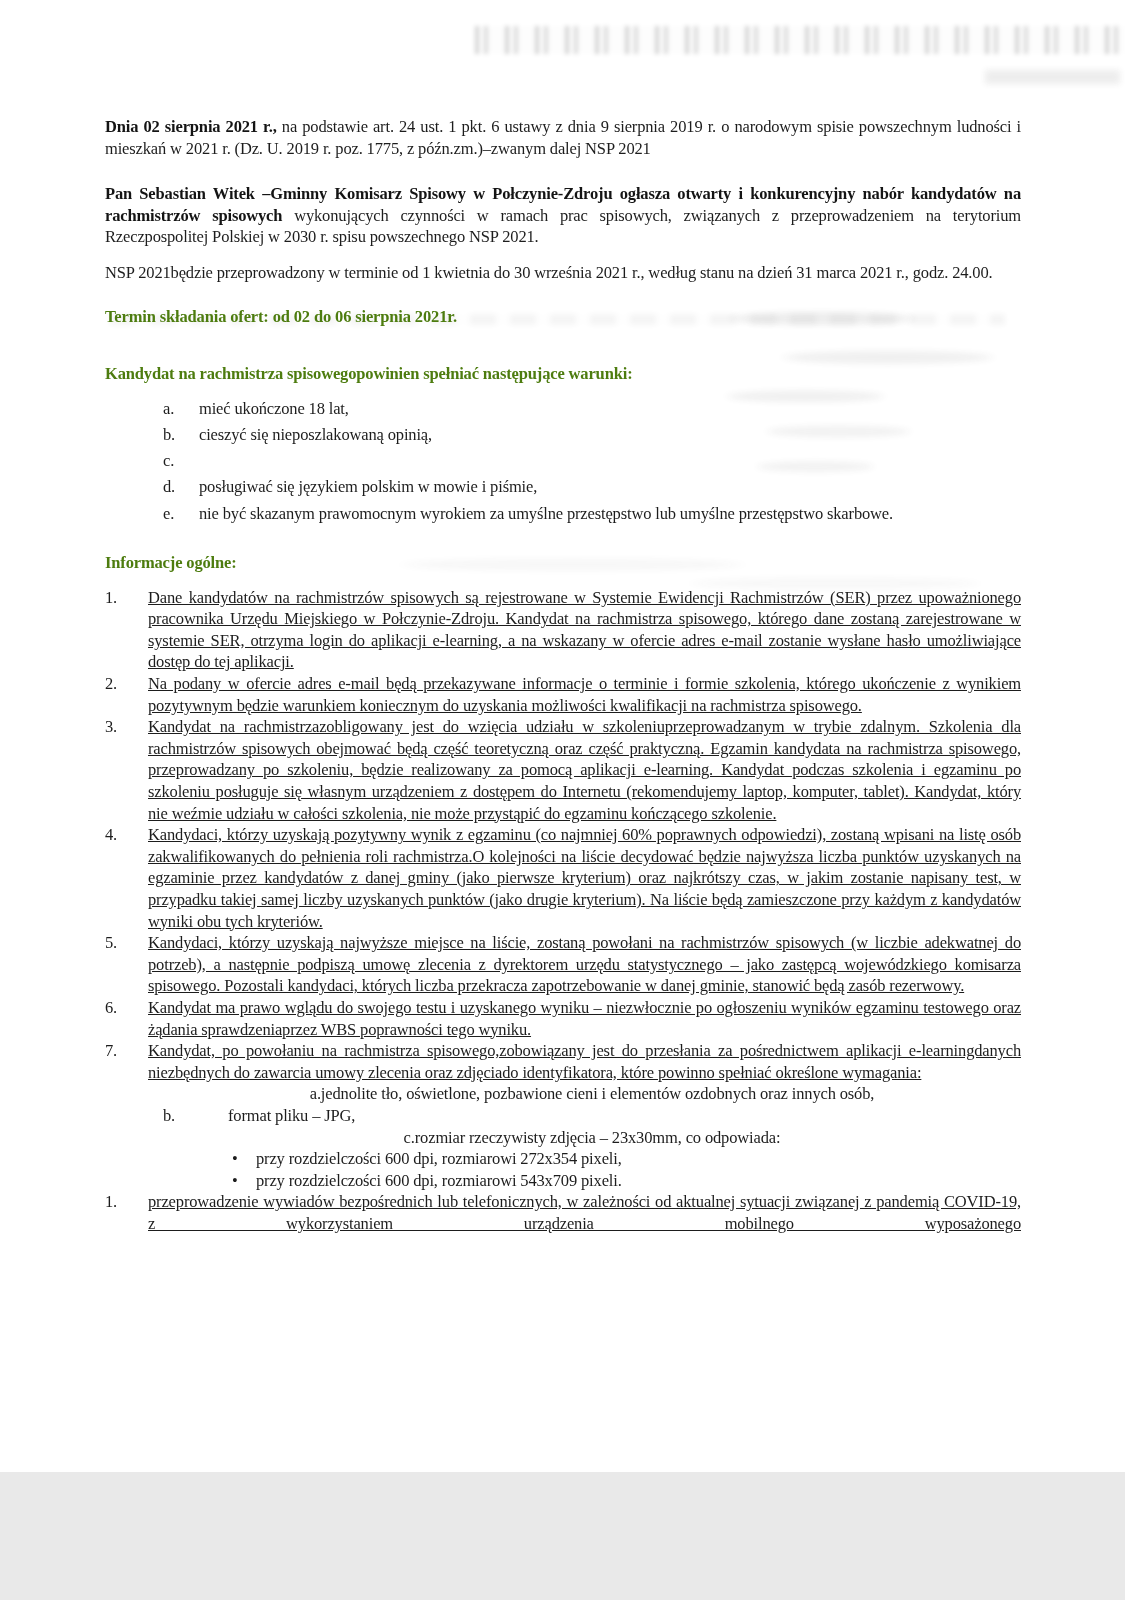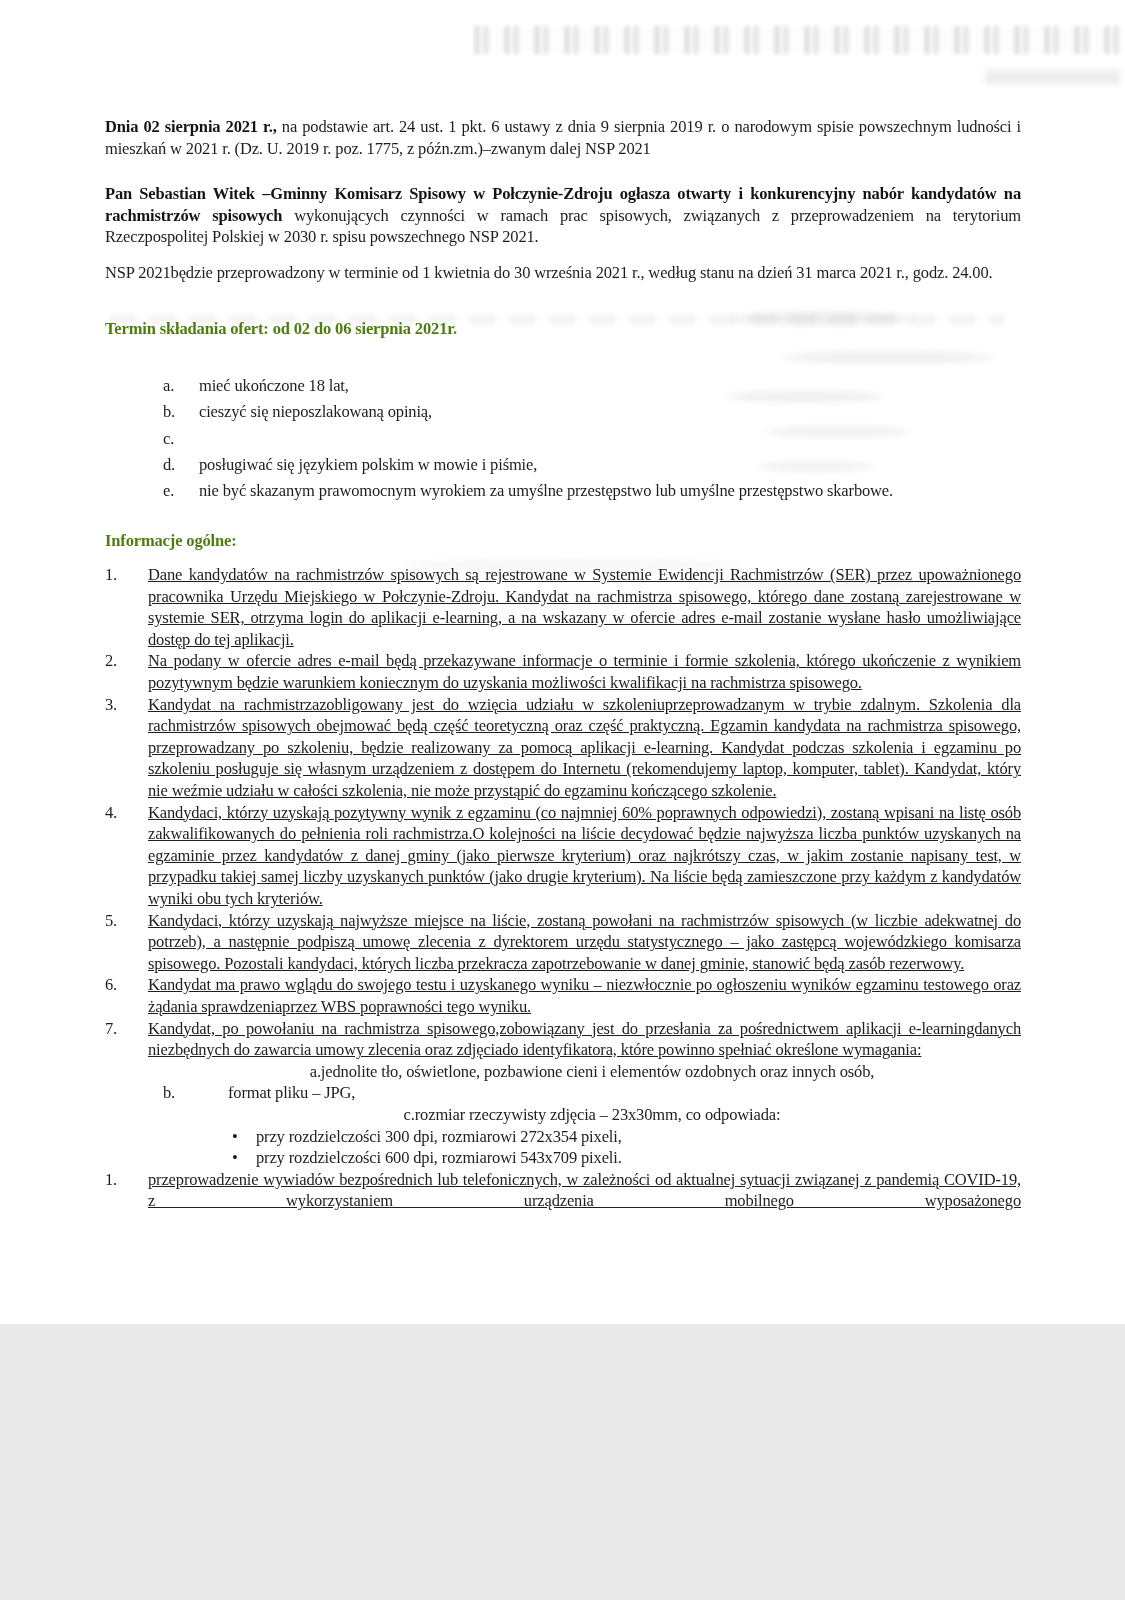--- a/index.html
+++ b/index.html
@@ -1,38 +1,38 @@
 <!DOCTYPE html>
 <html lang="pl"><head>
 <meta charset="utf-8">
 <style>
   html,body{margin:0;padding:0;background:#e9e9e9;}
   .page{
     position:relative;
     width:1125px;
-    height:1324px;
+    height:1472px;
     margin:0 auto;
     background:#ffffff;
     overflow:hidden;
     font-family:"Liberation Serif", serif;
     color:#1d1d1d;
     -webkit-font-smoothing:antialiased;
   }
   .content{
     position:absolute;
     left:105px;
     top:116px;
     width:916px;
     font-size:16.5px;
     line-height:21.6px;
     letter-spacing:-0.15px;
   }
   .para{ text-align:justify; margin:0 0 14px 0; }
   .para.gap-lg{ margin-bottom:24px; }
-  .para.gap-xl{ margin-bottom:34px; }
+  .para.gap-xl{ margin-bottom:22px; }
   b,.bold{ font-weight:bold; color:#141414; }
   .heading{
     font-weight:bold;
     color:#4d7c0f;
     margin:0 0 13px 0;
     text-align:left;
   }
   .deadline{ margin:0 0 36px 0; }
   .req-list{ margin:4px 0 28px 0; }
   .req-row{ display:flex; margin-bottom:4.6px; }
@@ -112,20 +112,21 @@
   <div class="content">
 
     <p class="para gap-lg"><b>Dnia 02 sierpnia 2021 r.,</b><span> na podstawie art. 24 ust. 1 pkt. 6 ustawy z dnia 9 sierpnia 2019 r. o narodowym spisie powszechnym ludności i mieszkań w 2021 r. (Dz. U. 2019 r. poz. 1775, z późn.zm.)–zwanym dalej NSP 2021</span></p>
 
     <p class="para"><b>Pan Sebastian Witek –Gminny Komisarz Spisowy w Połczynie-Zdroju ogłasza otwarty i konkurencyjny nabór kandydatów na rachmistrzów spisowych</b><span> wykonujących czynności w ramach prac spisowych, związanych z przeprowadzeniem na terytorium Rzeczpospolitej Polskiej w 2030 r. spisu powszechnego NSP 2021.</span></p>
 
     <p class="para gap-xl">NSP 2021będzie przeprowadzony w terminie od 1 kwietnia do 30 września 2021 r., według stanu na dzień 31 marca 2021 r., godz. 24.00.</p>
 
     <p class="heading deadline">Termin składania ofert: od 02 do 06 sierpnia 2021r.</p>
 
+    <p class="heading">Kandydat na rachmistrza spisowegopowinien spełniać następujące warunki:</p>
 
     <div class="req-list">
       <div class="req-row">
         <span class="req-marker">a.</span>
         <span class="req-text">mieć ukończone 18 lat,</span>
       </div>
       <div class="req-row">
         <span class="req-marker">b.</span>
         <span class="req-text">cieszyć się nieposzlakowaną opinią,</span>
       </div>
@@ -178,21 +179,21 @@
     <div class="sub-block">
       <div class="sub-line">a.jednolite tło, oświetlone, pozbawione cieni i elementów ozdobnych oraz innych osób,</div>
       <div class="sub-row">
         <span class="sub-marker">b.</span>
         <span>format pliku – JPG,</span>
       </div>
       <div class="sub-line">c.rozmiar rzeczywisty zdjęcia – 23x30mm, co odpowiada:</div>
       <div class="bullet-list">
         <div class="bullet-row">
           <span class="bullet-glyph">•</span>
-          <span class="bullet-text">przy rozdzielczości 300 dpi, rozmiarowi 272x354 pixeli,</span>
+          <span class="bullet-text">przy rozdzielczości 600 dpi, rozmiarowi 272x354 pixeli,</span>
         </div>
         <div class="bullet-row">
           <span class="bullet-glyph">•</span>
           <span class="bullet-text">przy rozdzielczości 600 dpi, rozmiarowi 543x709 pixeli.</span>
         </div>
       </div>
     </div>
 
 
     <div class="num-list">

